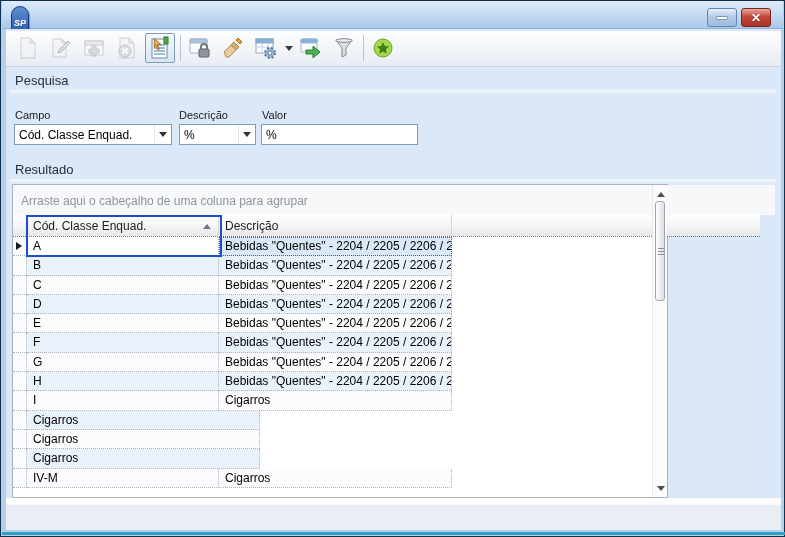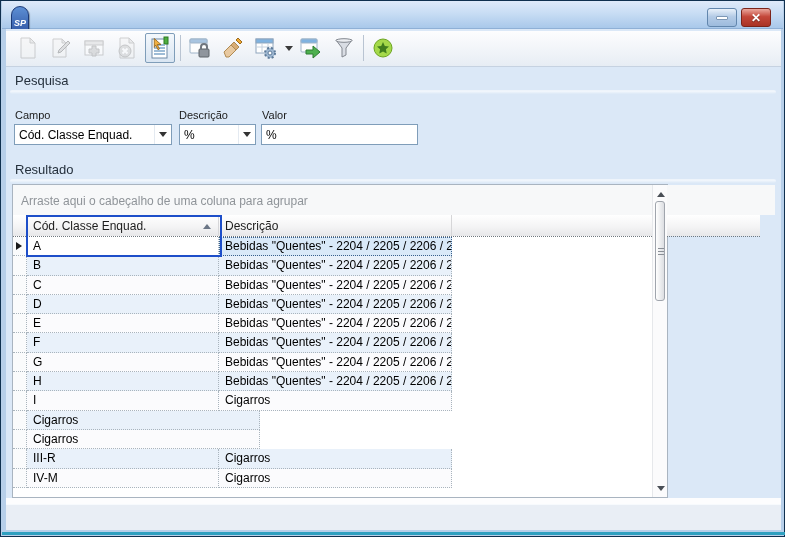--- a/index.html
+++ b/index.html
@@ -329,21 +329,20 @@
     <div class="cell desc">Cigarros</div>
   </div>
 
   <div class="grid-row">
     <div class="cell ind"></div>
     <div class="cell desc">Cigarros</div>
   </div>
 
   <div class="grid-row alt">
     <div class="cell ind"></div>
-    <div class="cell code">III-R</div>
     <div class="cell desc">Cigarros</div>
   </div>
 
   <div class="grid-row">
     <div class="cell ind"></div>
     <div class="cell code">IV-M</div>
     <div class="cell desc">Cigarros</div>
   </div>
 </div>
 

